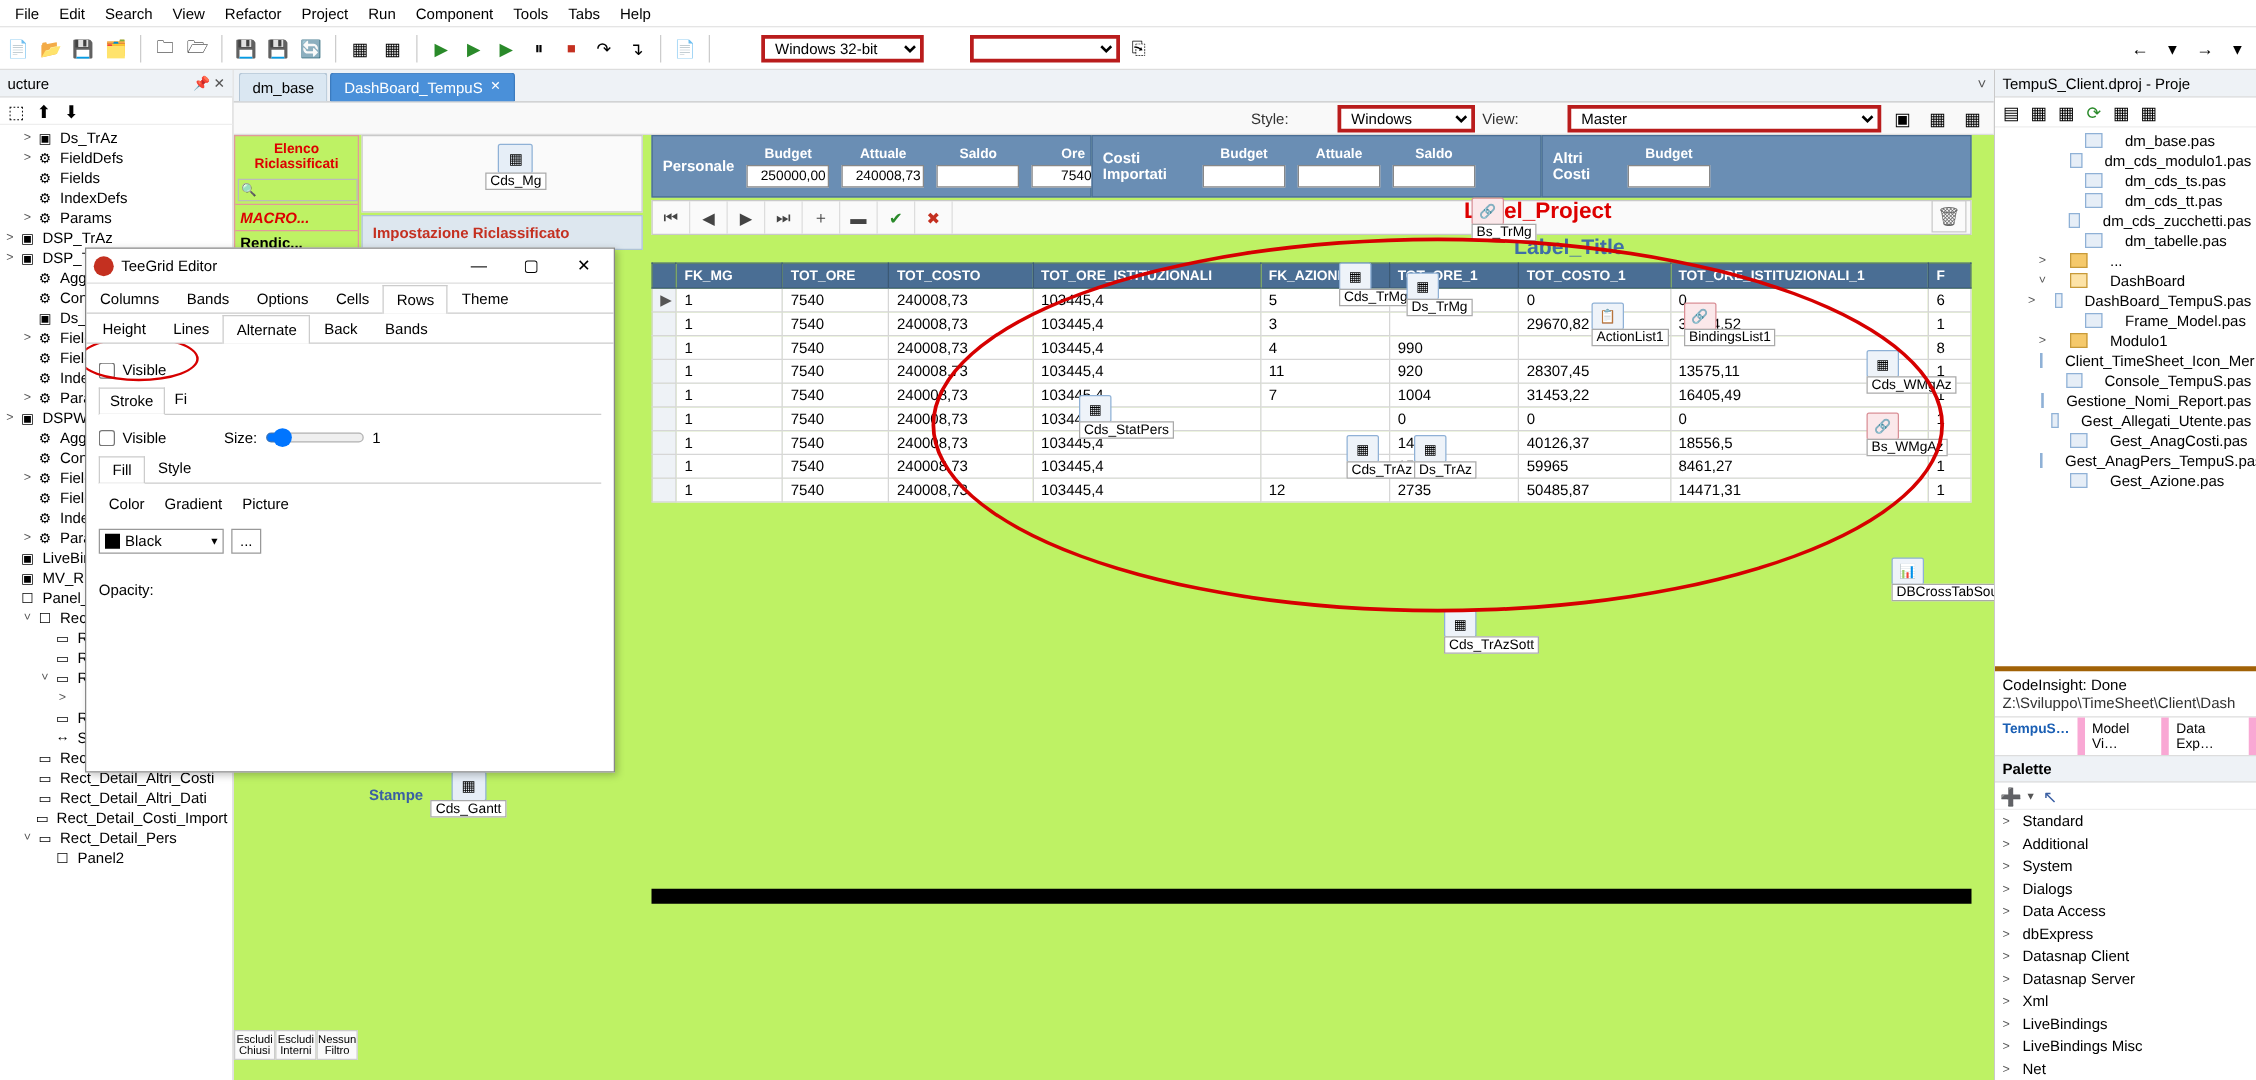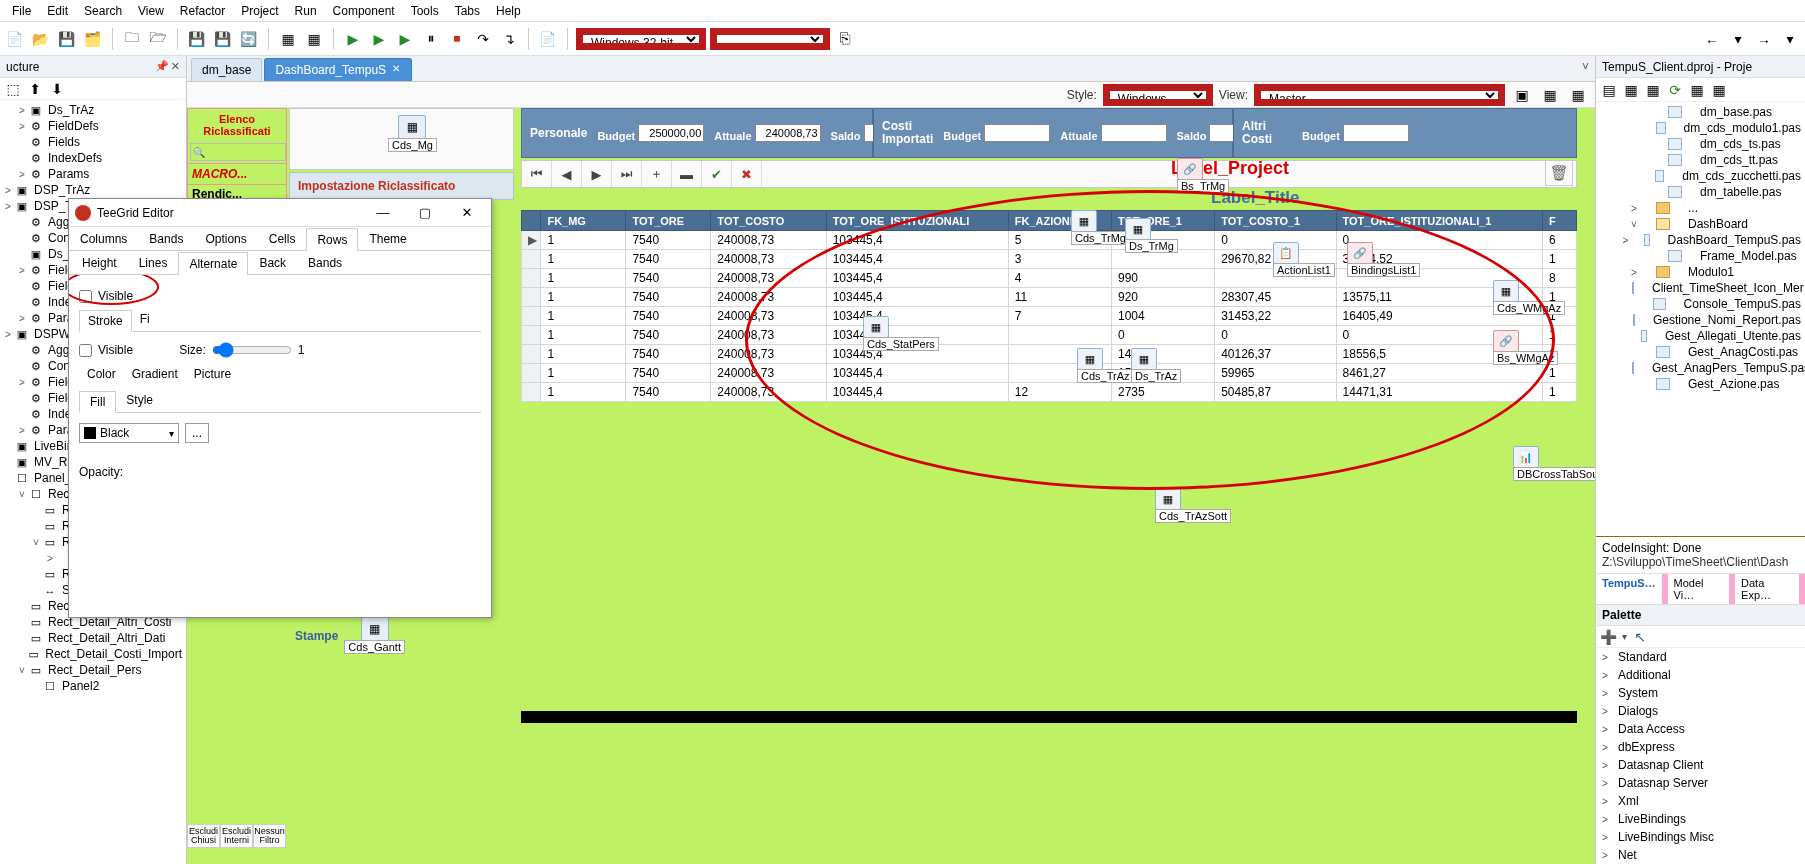--- a/index.html
+++ b/index.html
@@ -7,21 +7,21 @@
 .root { display: flex; flex-direction: column; width: 100%; height: 100%; }
 
 
 .menu-bar { height: 22px; display: flex; align-items: center; background: #fff; border-bottom: 1px solid #ddd; padding: 0 4px; }
 .menu-bar span { padding: 2px 8px; cursor: default; }
 
 
 .toolbar { height: 34px; display: flex; align-items: center; background: #fff; border-bottom: 1px solid #ddd; gap: 4px; padding: 0 4px; }
 .tbtn { width: 22px; height: 22px; display: inline-flex; align-items: center; justify-content: center; border: 1px solid transparent; font-size: 14px; }
 .tsep { width: 1px; height: 22px; background: #ccc; margin: 0 4px; }
-.tselect { height: 22px; font-size: 12px; border: 7px solid #b91c1c; padding: 0 4px; background: #fff; }
+.tselect { height: 22px; font-size: 12px; border: 3px solid #b91c1c; padding: 0 4px; background: #fff; margin-left: 33px; }
 
 
 .main-h { flex: 1; display: flex; min-height: 0; }
 
 
 .structure-panel { width: 187px; background: #fff; border-right: 1px solid #c9c9c9; display: flex; flex-direction: column; }
 .panel-header { height: 22px; background: #eef2f6; border-bottom: 1px solid #ddd; display: flex; align-items: center; padding: 0 6px; justify-content: space-between; }
 .panel-header .ico-row { display: flex; gap: 2px; }
 .panel-header .pin { font-size: 11px; color: #555; }
 .structure-tools { height: 22px; display: flex; align-items: center; padding: 0 4px; gap: 4px; border-bottom: 1px solid #eee; }
@@ -63,21 +63,21 @@
 .imp-ricl { background: #dde7ef; border: 1px solid #afc3d5; padding: 6px 8px; color: #c43020; font-weight: bold; margin-top: 2px; }
 .stampe-row { display: flex; align-items: center; gap: 6px; padding: 3px 6px; }
 .stampe-row .lbl { color: #3a5fa3; font-weight: bold; }
 
 
 .kpi-bar { position: absolute; left: 334px; top: 0; right: 0; height: 50px; display: flex; }
 .kpi-group { background: #6a8eb4; border: 1px solid #4a6e94; display: flex; align-items: center; padding: 6px 8px; gap: 10px; }
 .kpi-group.g1 { width: 352px; }
 .kpi-group.g2 { width: 360px; }
 .kpi-group.g3 { flex: 1; }
-.kpi-col { display: flex; align-items: flex-end; gap: 3px; }
+.kpi-col { display: flex; flex-direction: column; align-items: center; gap: 3px; }
 .kpi-col .kl { color: #fff; font-size: 11px; font-weight: bold; }
 .kpi-col input { height: 18px; width: 66px; border: 1px solid #888; background: #fff; font-size: 11px; text-align: right; padding: 0 2px; }
 .kpi-title { color: #fff; font-weight: bold; font-size: 12px; align-self: center; }
 
 
 .grid-area { position: absolute; left: 334px; top: 52px; right: 0; }
 .nav-bar { height: 28px; display: flex; align-items: center; border: 1px solid #c9c9c9; background: #fafafa; }
 .nav-btn { width: 30px; height: 26px; display: flex; align-items: center; justify-content: center; border-right: 1px solid #ddd; font-size: 13px; color: #444; }
 .nav-btn.red { color: #c43020; }
 .nav-btn.green { color: #2a8a2a; }
@@ -130,21 +130,21 @@
 .right-panel { width: 210px; background: #fff; border-left: 1px solid #c9c9c9; display: flex; flex-direction: column; }
 .rp-header { height: 22px; background: #eef2f6; border-bottom: 1px solid #ddd; padding: 0 6px; display: flex; align-items: center; white-space: nowrap; overflow: hidden; }
 .rp-tools { height: 24px; display: flex; align-items: center; gap: 4px; padding: 0 4px; border-bottom: 1px solid #eee; }
 .rp-tree { flex: 1; overflow: auto; padding: 2px 4px; }
 .rp-node { display: flex; align-items: center; padding: 1px 0; white-space: nowrap; gap: 16px; }
 .rp-node .chv { width: 12px; font-size: 10px; color: #555; text-align: center; }
 .rp-node .fic { width: 14px; height: 12px; display: inline-block; margin-right: 2px; }
 .rp-node .fic.fold { background: #f5c96b; border: 1px solid #c79a3a; }
 .rp-node .fic.fold.open { background: #fde3a7; }
 .rp-node .fic.pas { background: #e6eef7; border: 1px solid #8fb1d6; }
-.rp-status { border-top: 1px solid #a16207; padding: 4px 6px; font-size: 11px; }
+.rp-status { border-top: 4px solid #a16207; padding: 4px 6px; font-size: 11px; }
 .rp-status .path { color: #333; white-space: nowrap; overflow: hidden; }
 .rp-tabs { display: flex; border-top: 1px solid #ddd; }
 .rp-tabs span { padding: 3px 6px; border-right: 6px solid #f9a8d4; font-size: 11px; }
 .rp-tabs span.act { color: #1a5fb4; font-weight: bold; }
 
 
 .palette-hdr { height: 22px; background: #eef2f6; border-top: 1px solid #ddd; border-bottom: 1px solid #ddd; display: flex; align-items: center; padding: 0 6px; font-weight: bold; }
 .palette-tools { height: 22px; display: flex; align-items: center; padding: 0 4px; gap: 4px; border-bottom: 1px solid #eee; }
 .palette-list { overflow: auto; }
 .pal-item { display: flex; align-items: center; padding: 2px 6px; gap: 6px; }
@@ -997,28 +997,28 @@
       <span style="padding:3px 8px;border:1px solid #ccc;border-bottom-color:#fff;position:relative;top:1px">Stroke</span>
       <span style="padding:3px 8px">Fi</span>
     </div>
     <div class="chk-row" style="margin-top:10px">
       <input type="checkbox" style="">
       <span>Visible</span>
       <span style="margin-left:40px">Size:</span>
       <input type="range" class="slider" min="0" max="10" value="1" style="">
       <span>1</span>
     </div>
+    <div class="sub2">
+      <span class="act">Fill</span>
+      <span>Style</span>
+    </div>
     <div class="sub2" style="border:none;margin-top:6px">
       <span style="padding:3px 8px">Color</span>
       <span style="padding:3px 8px">Gradient</span>
       <span style="padding:3px 8px">Picture</span>
-    </div>
-    <div class="sub2">
-      <span class="act">Fill</span>
-      <span>Style</span>
     </div>
     <div class="color-row">
       <div class="color-sel">
         <span class="color-sw"></span>
         <span>Black</span>
         <span style="margin-left:auto;font-size:10px">▾</span>
       </div>
       <div class="dots-btn">...</div>
     </div>
     <div class="op-row">

